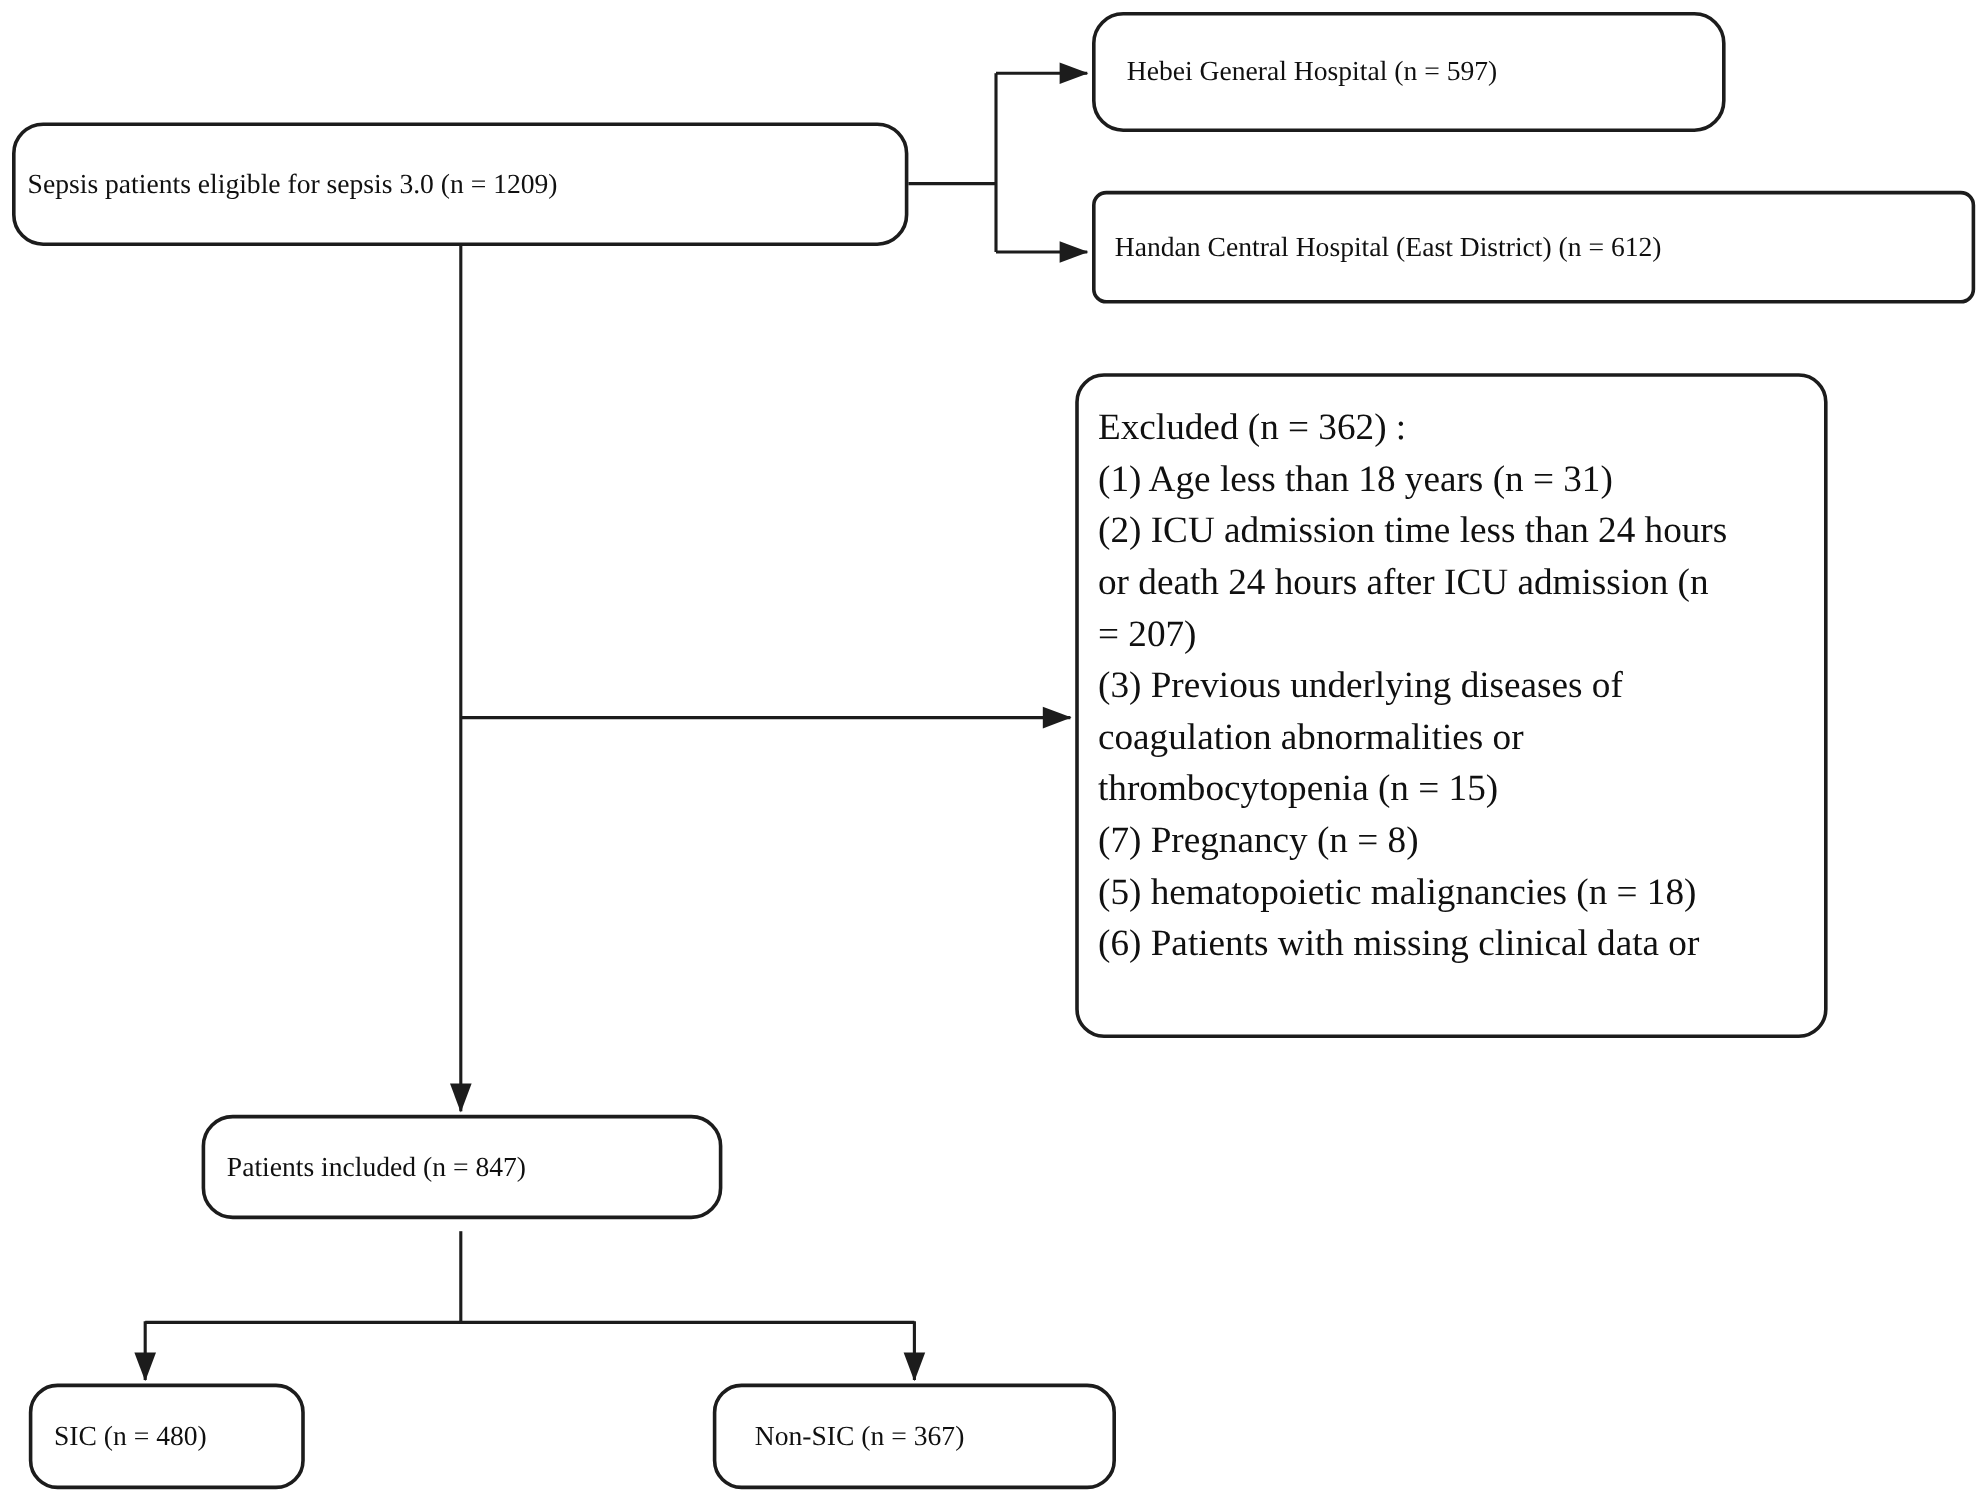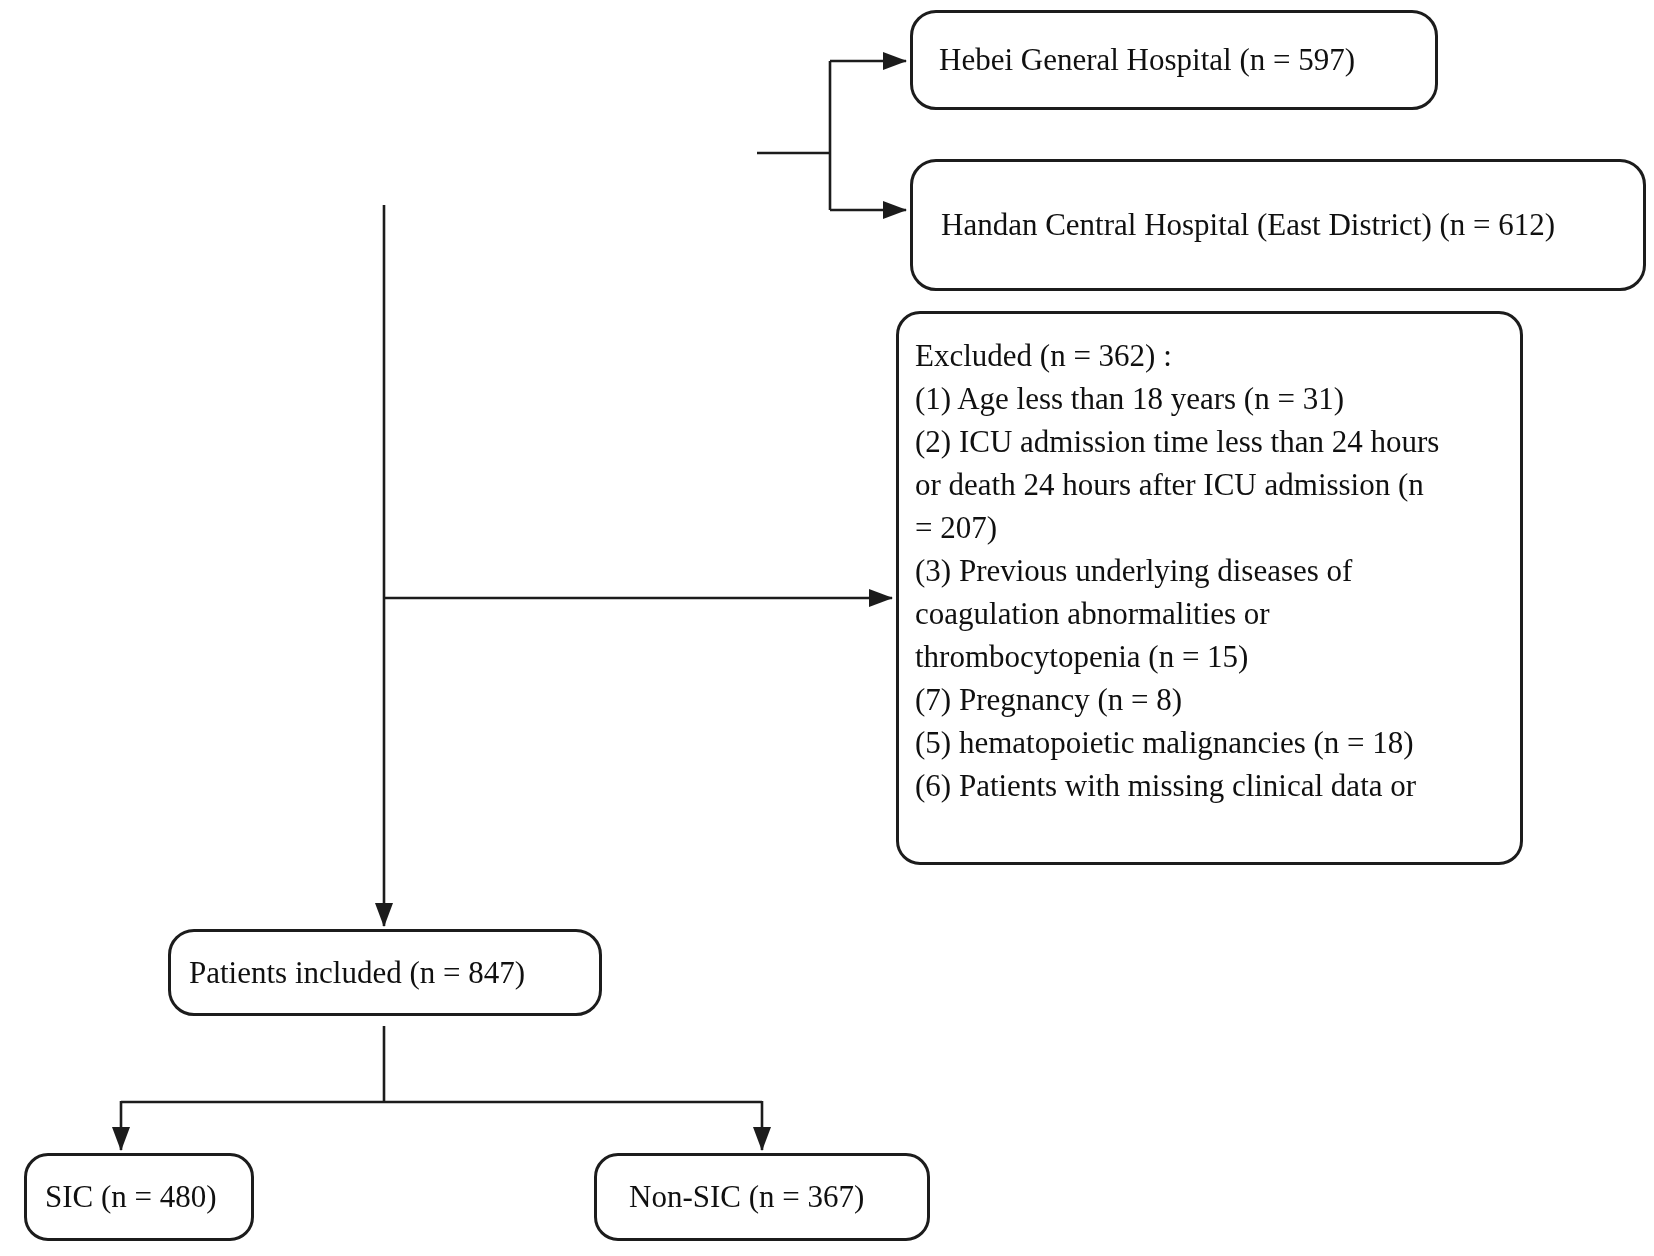--- a/index.html
+++ b/index.html
@@ -21,27 +21,27 @@
   .connectors line{stroke:var(--line);stroke-width:2.6;}
   .arrowhead-path{fill:var(--line);stroke:none;}
   .box{
     position:absolute;
     box-sizing:border-box;
     background:#ffffff;
     border:3px solid var(--box-border);
     border-radius:26px;
     display:flex;
     align-items:center;
-    font-size:31px;
+    font-size:23px;
     line-height:1.2;
   }
   .box .label{white-space:nowrap;}
   #box-sepsis  {left:10px;  top:102px;  width:747px; height:103px; padding-left:10px;}
   #box-hebei   {left:910px; top:10px;   width:528px; height:100px; padding-left:26px;}
-  #box-handan  {left:910px; top:159px;  width:736px; height:132px; padding-left:28px;}
+  #box-handan  {left:910px; top:159px;  width:736px; height:94px; padding-left:16px;border-radius:12px;}
   #box-excluded{
     left:896px; top:311px; width:627px; height:554px;
     display:block;
     padding:20px 10px 0 16px;
     font-size:31px;
     border-radius:24px;
   }
   #box-excluded .xline{line-height:43px;white-space:nowrap;}
   #box-included{left:168px; top:929px;  width:434px; height:87px;  padding-left:18px;}
   #box-sic     {left:24px;   top:1153px; width:230px; height:88px;  padding-left:18px; border-radius:24px;}
@@ -64,20 +64,23 @@
     <line x1="830" y1="61" x2="906" y2="61" marker-end="url(#arrow)"></line>
     <line x1="830" y1="210" x2="906" y2="210" marker-end="url(#arrow)"></line>
     <line x1="384" y1="205" x2="384" y2="926" marker-end="url(#arrow)"></line>
     <line x1="384" y1="598" x2="892" y2="598" marker-end="url(#arrow)"></line>
     <line x1="384" y1="1026" x2="384" y2="1102"></line>
     <line x1="121" y1="1102" x2="762" y2="1102"></line>
     <line x1="121" y1="1101" x2="121" y2="1150" marker-end="url(#arrow)"></line>
     <line x1="762" y1="1101" x2="762" y2="1150" marker-end="url(#arrow)"></line>
   </svg>
 
+  <div class="box" id="box-sepsis">
+    <span class="label">Sepsis patients eligible for sepsis 3.0 (n = 1209)</span>
+  </div>
 
   <div class="box" id="box-hebei">
     <span class="label">Hebei General Hospital (n = 597)</span>
   </div>
 
   <div class="box" id="box-handan">
     <span class="label">Handan Central Hospital (East District) (n = 612)</span>
   </div>
 
   <div class="box" id="box-excluded">

